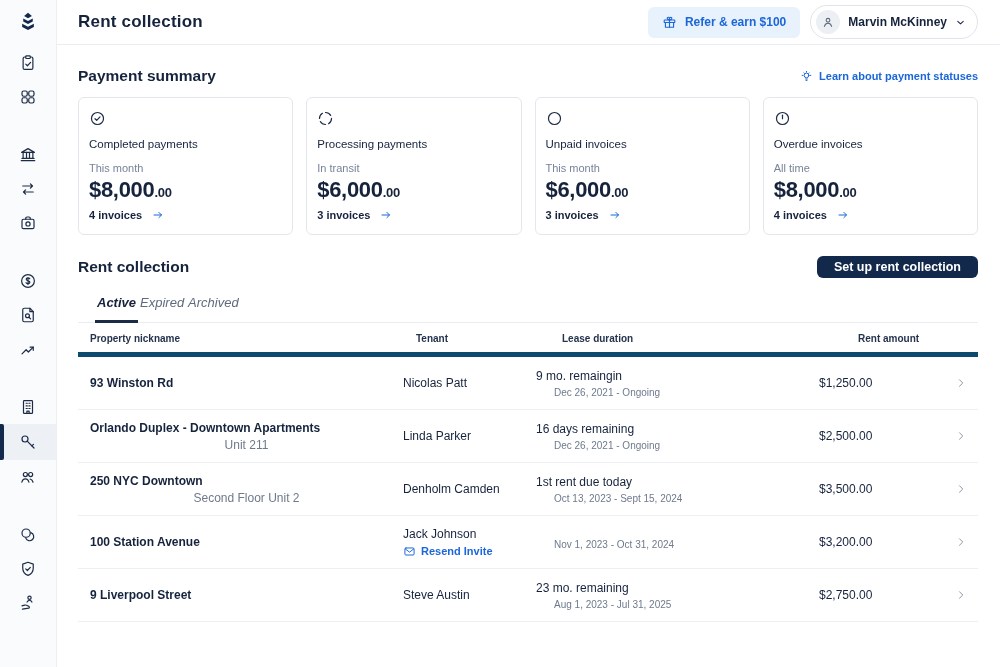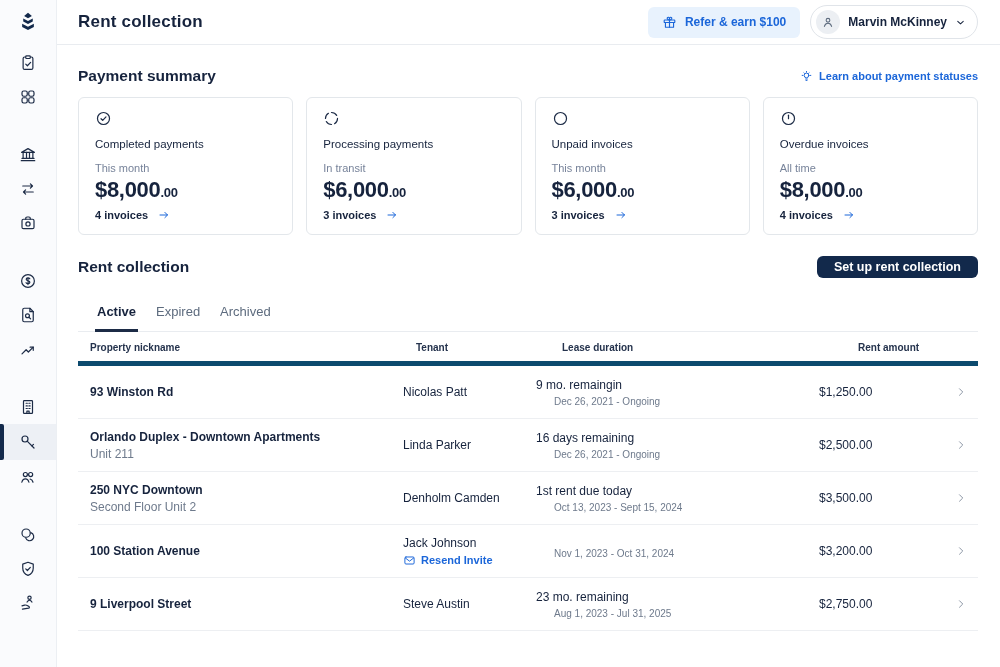--- a/index.html
+++ b/index.html
@@ -59,55 +59,55 @@
   .section-head { display:flex; align-items:center; margin-top:22px; }
   h2 { font-size:15.5px; font-weight:bold; color:#16233d; }
   .learn-link {
     margin-left:auto; color:#1b66d9; font-size:11px; font-weight:bold;
     display:flex; align-items:center; gap:6px; cursor:pointer; text-decoration:none;
   }
   
   .cards { display:flex; gap:13px; margin-top:12px; }
   .card {
     flex:1; background:#fff; border:1px solid #e3e7eb; border-radius:6px;
-    padding:12px 16px 13px;
+    padding:12px 10px 13px;
   }
   .card-icon { color:#1c2b46; }
   .card-label { font-size:11.5px; margin-top:7px; color:#16233d; }
   .card-period { font-size:11px; color:#77839a; margin-top:12px; }
   .card-amount { font-size:22px; font-weight:bold; margin-top:3px; letter-spacing:-.3px; }
   .cents { font-size:13px; }
   .card-invoices {
     font-size:11px; font-weight:bold; margin-top:6px;
     display:flex; align-items:flex-end; gap:9px; color:#16233d; cursor:pointer;
   }
   .card-invoices svg { color:#1b66d9; }
   
   .rc-head { display:flex; align-items:center; margin-top:21px; }
   .setup-btn {
     margin-left:auto; background:#12294b; color:#fff; border:none; cursor:pointer;
     font-family:inherit; font-size:12.5px; font-weight:bold;
     padding:4px 17px; border-radius:6px;
   }
-  .tabs { display:flex; gap:16px; margin-top:26px; border-bottom:1px solid #e9ecf0; padding-left:17px; }
+  .tabs { display:flex; margin-top:17px; border-bottom:1px solid #e9ecf0; padding-left:17px;font-style:italic; }
   .tab {
     font-size:13px; color:#5d6b7e; padding:0 2px 10px; cursor:pointer;
     border-bottom:3px solid transparent; margin-bottom:-1px;
   }
   .tab.active { color:#16233d; font-weight:bold; border-bottom-color:#1c2b46; }
   
   .tgrid { display:grid; grid-template-columns: 325px 133px 283px 115px 1fr; align-items:center; }
   .thead {
     padding:10px 0 8px; border-bottom:5px solid #0c4a6e;
     font-size:10px; font-weight:bold; color:#25334d;gap:13px;
   }
   .thead > div:first-child, .trow > div:first-child { padding-left:12px; }
   .trow { height:53px; border-bottom:1px solid #edeff2; font-size:12px; cursor:pointer; }
   .prop-name { font-weight:bold; }
-  .prop-sub { color:#6e7a8c; margin-top:3px; }
+  .prop-sub { color:#6e7a8c; margin-top:3px;text-align:center; }
   .lease-status { color:#16233d; }
   .lease-dates { font-size:10px; color:#6e7a8c; margin-top:4px;margin-left:18px; }
   .row-chev { justify-self:end; padding-right:11px; color:#8d97a6; display:flex; }
   .resend {
     color:#1b66d9; font-size:11px; font-weight:bold; margin-top:4px;
     display:flex; align-items:center; gap:5px; cursor:pointer;
   }
 </style>
 </head>
 <body>

